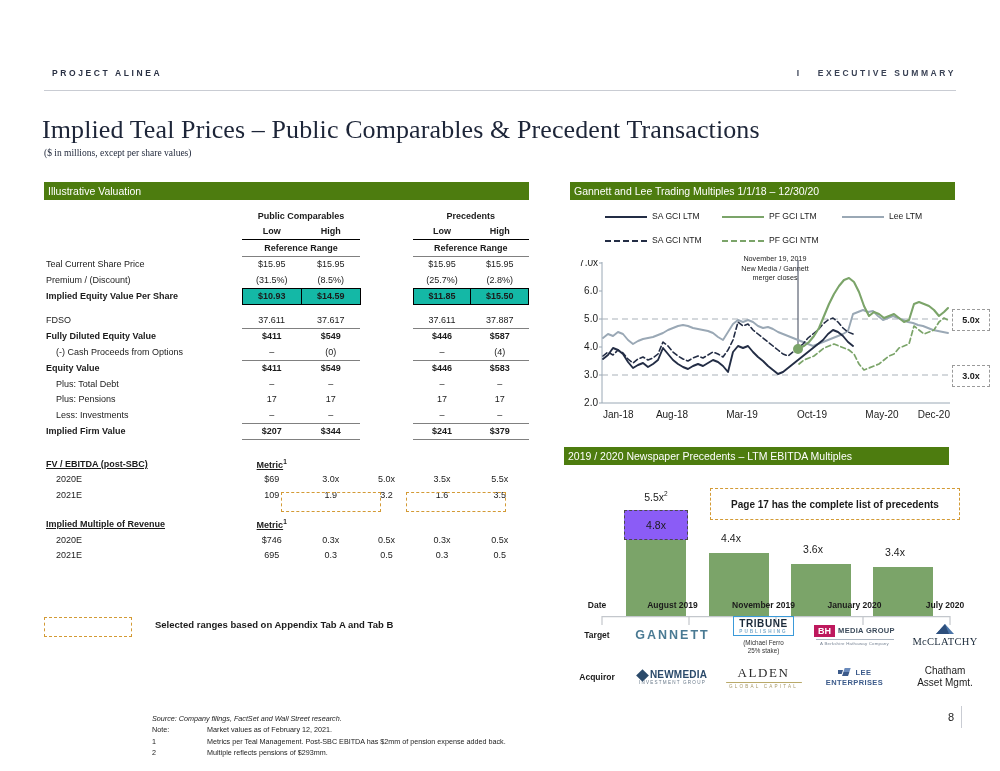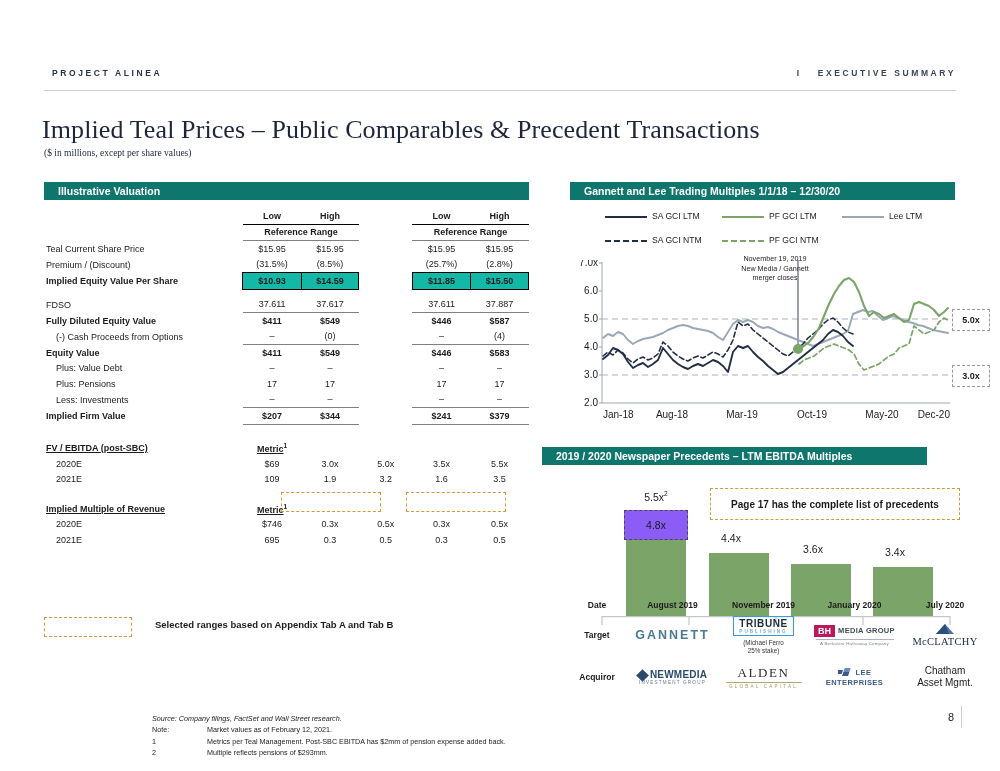--- a/index.html
+++ b/index.html
@@ -13,21 +13,21 @@
   
   .hdr-left{position:absolute;left:44px;top:68px;font-size:8.5px;letter-spacing:2.6px;color:#2b3245;font-weight:600;padding-left:8px;}
   .hdr-right{position:absolute;right:44px;top:68px;font-size:8.5px;letter-spacing:2.6px;color:#3b4356;font-weight:600;white-space:nowrap;}
   .hdr-right .rn{margin-right:16px;}
   .hdr-rule{position:absolute;left:44px;right:44px;top:90px;height:1px;background:#c9ccd3;}
 
   .title{position:absolute;left:42px;top:115px;font-family:"Liberation Serif",serif;font-size:26px;color:#1d2538;letter-spacing:.1px;}
   .subtitle{position:absolute;left:44px;top:148px;font-family:"Liberation Serif",serif;font-size:9.5px;color:#1d2538;}
 
   
-  .secbar{position:absolute;background:#0f766e;color:#fff;font-size:10.5px;font-weight:bold;display:flex;align-items:center;padding-left:14px;box-sizing:border-box;}
+  .secbar{position:absolute;background:#4d7c0f;color:#fff;font-size:10.5px;font-weight:normal;display:flex;align-items:center;padding-left:4px;box-sizing:border-box;}
 
   
   .ltab{position:absolute;left:44px;top:208px;width:485px;font-size:9px;}
   .ltab table{border-collapse:collapse;width:100%;}
   .ltab td{padding:0;height:15.5px;vertical-align:middle;white-space:nowrap;}
   .lbl{text-align:left;padding-left:2px!important;}
   .num{text-align:center;width:62px;}
   .b{font-weight:bold;}
   .ind1{padding-left:12px!important;}
   .grp-head{text-align:center;font-weight:bold;font-size:9px;}
@@ -115,20 +115,26 @@
       <colgroup>
         <col style="width:213px">
           <col style="width:62px">
           <col style="width:62px">
         <col style="width:24px">
           <col style="width:62px">
           <col style="width:62px">
       </colgroup>
 
       <tbody>
+          <tr>
+        <td class="lbl"></td>
+        <td class="grp-head" colspan="2">Public Comparables</td>
+        <td></td>
+        <td class="grp-head" colspan="2">Precedents</td>
+      </tr>
       <tr>
         <td class="lbl"></td>
         <td class="num b ul-thin">Low</td>
         <td class="num b ul-thin">High</td>
         <td></td>
         <td class="num b ul-thin">Low</td>
         <td class="num b ul-thin">High</td>
       </tr>
       <tr>
         <td class="lbl"></td>
@@ -197,21 +203,21 @@
       <tr>
         <td class="lbl b">Equity Value</td>
         <td class="num b">$411</td>
         <td class="num b">$549</td>
         <td></td>
         <td class="num b">$446</td>
         <td class="num b">$583</td>
       </tr>
 
       <tr>
-        <td class="lbl ind1">Plus: Value Debt</td>
+        <td class="lbl ind1">Plus: Total Debt</td>
         <td class="num">–</td>
         <td class="num">–</td>
         <td></td>
         <td class="num">–</td>
         <td class="num">–</td>
       </tr>
 
       <tr>
         <td class="lbl ind1">Plus: Pensions</td>
         <td class="num">17</td>
@@ -401,21 +407,21 @@
       <text x="172" y="158" font-size="10" text-anchor="middle" fill="#1b1b1b" font-family="Liberation Sans,sans-serif">Mar-19</text>
       <text x="242" y="158" font-size="10" text-anchor="middle" fill="#1b1b1b" font-family="Liberation Sans,sans-serif">Oct-19</text>
       <text x="312" y="158" font-size="10" text-anchor="middle" fill="#1b1b1b" font-family="Liberation Sans,sans-serif">May-20</text>
       <text x="380" y="158" font-size="10" text-anchor="end" fill="#1b1b1b" font-family="Liberation Sans,sans-serif">Dec-20</text>
     </svg>
 
     <div class="refbox" style="left:382px;top:104px;width:38px;height:22px;">5.0x</div>
     <div class="refbox" style="left:382px;top:160px;width:38px;height:22px;">3.0x</div>
   </div>
 
-  <div class="secbar" style="left:542px;top:447px;width:385px;height:18px;">2019 / 2020 Newspaper Precedents – LTM EBITDA Multiples</div>
+  <div class="secbar" style="left:564px;top:447px;width:385px;height:18px;">2019 / 2020 Newspaper Precedents – LTM EBITDA Multiples</div>
 
   <div class="barchart">
 
     <div class="callout" style="left:140px;top:18px;width:250px;height:32px;">Page 17 has the complete list of precedents</div>
 
     <div class="barlabel" style="left:36px;top:20px;width:100px;">
       <span>5.5x</span><sup>2</sup>
     </div>
     <div class="firstbox" style="left:54px;top:40px;width:64px;height:30px;">4.8x</div>
     <div class="bar" style="left:56px;top:70px;width:60px;height:76px;"></div>

